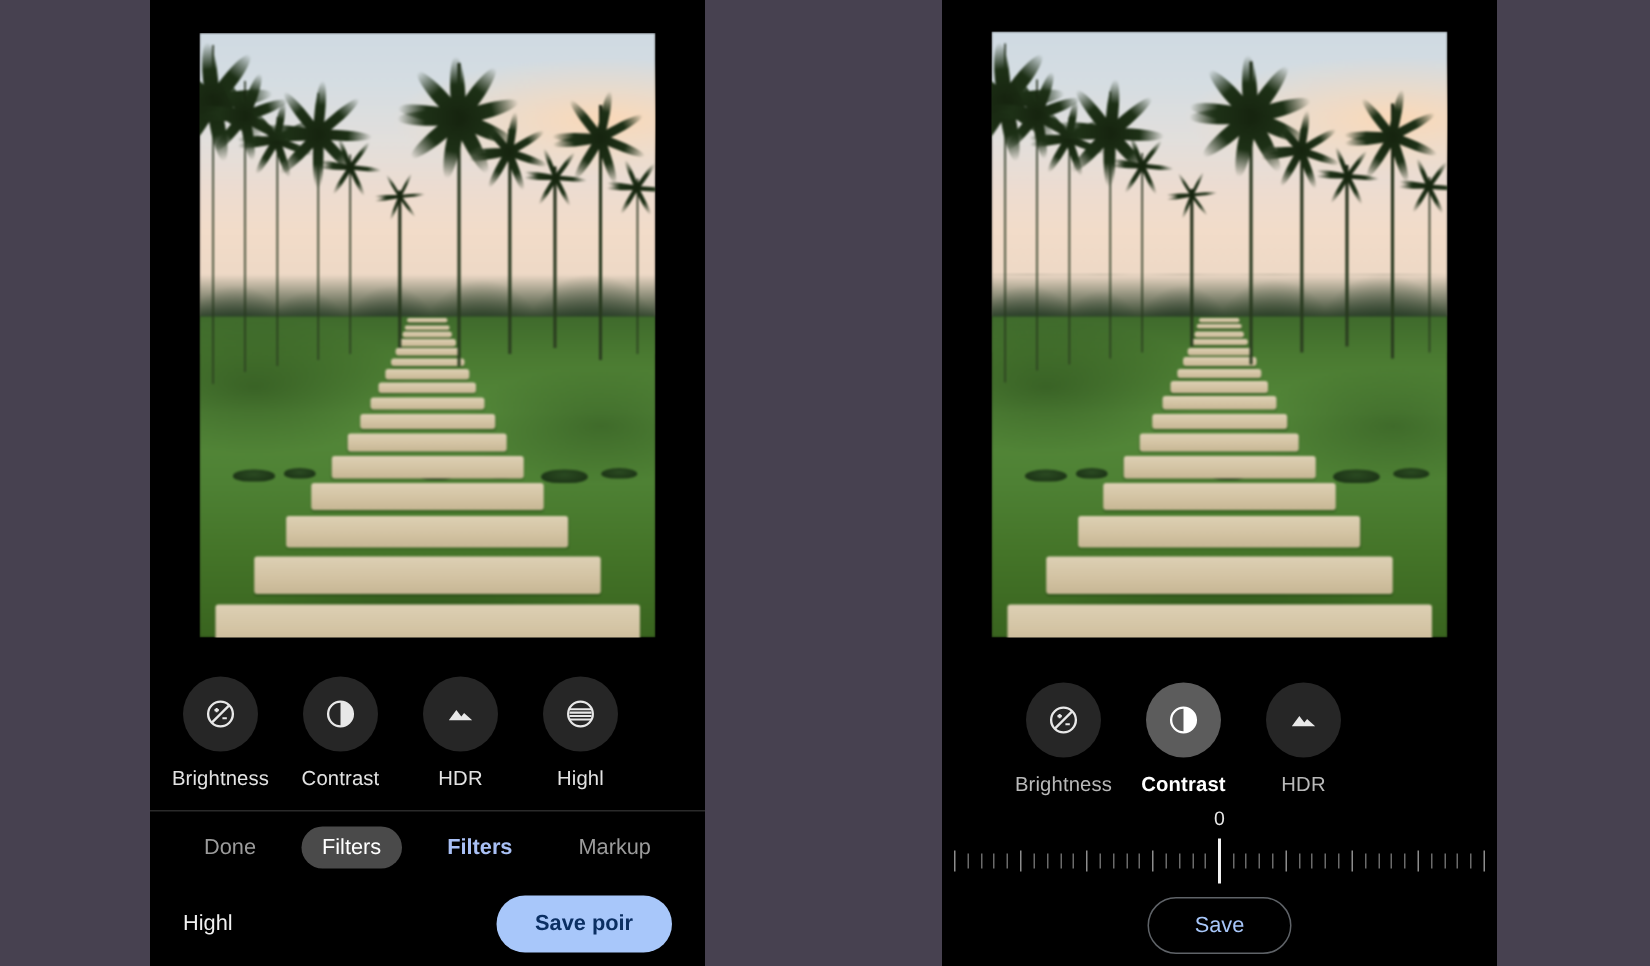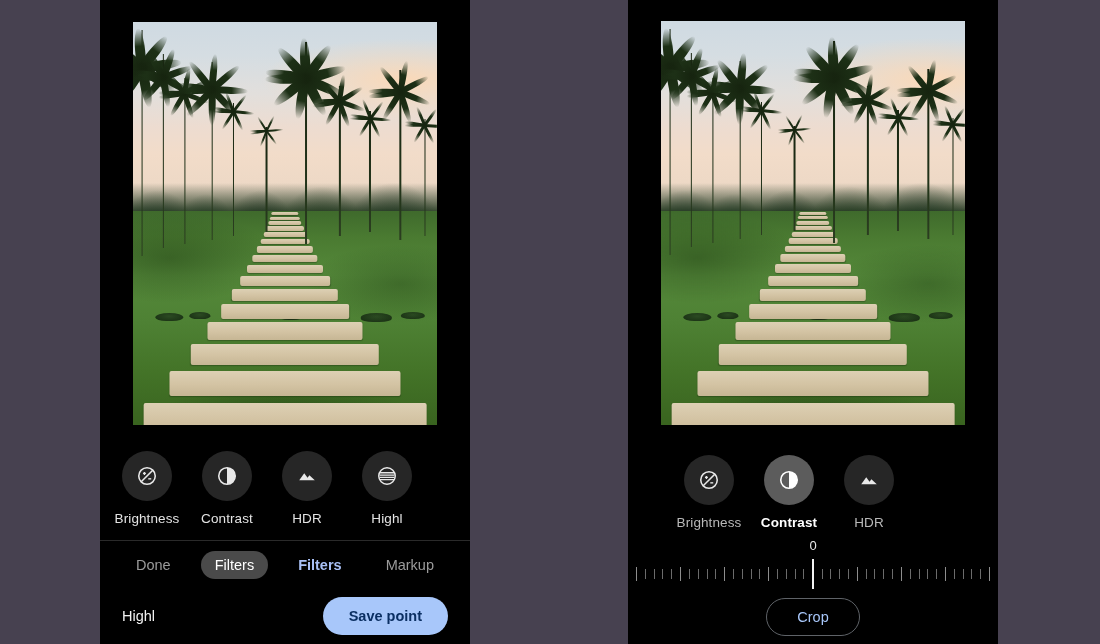--- a/index.html
+++ b/index.html
@@ -416,21 +416,21 @@
           </div>
         </div>
       <div class="tabs-row">
           <div class="tab">Done</div>
           <div class="tab selected">Filters</div>
           <div class="tab accent">Filters</div>
           <div class="tab">Markup</div>
         </div>
       <div class="action-row">
         <span class="btn-text">Highl</span>
-        <button class="btn-filled">Save point</button>
+        <button class="btn-filled">Save poir</button>
       </div>
     </div>
   </div>
 
   <div class="panel" id="panel-right">
 
     <div class="photo-wrap">
       <div class="photo photo-blur">
         <div class="sky">
             <div class="sky-glow"></div>
@@ -684,18 +684,18 @@
             <div class="tick major"></div>
             <div class="tick"></div>
             <div class="tick"></div>
             <div class="tick"></div>
             <div class="tick"></div>
             <div class="tick major"></div>
           </div>
       </div>
 
       <div class="done-wrap">
-        <button class="btn-outlined">Crop</button>
+        <button class="btn-outlined">Save</button>
       </div>
     </div>
   </div>
 
 </div>
 
 </body></html>

